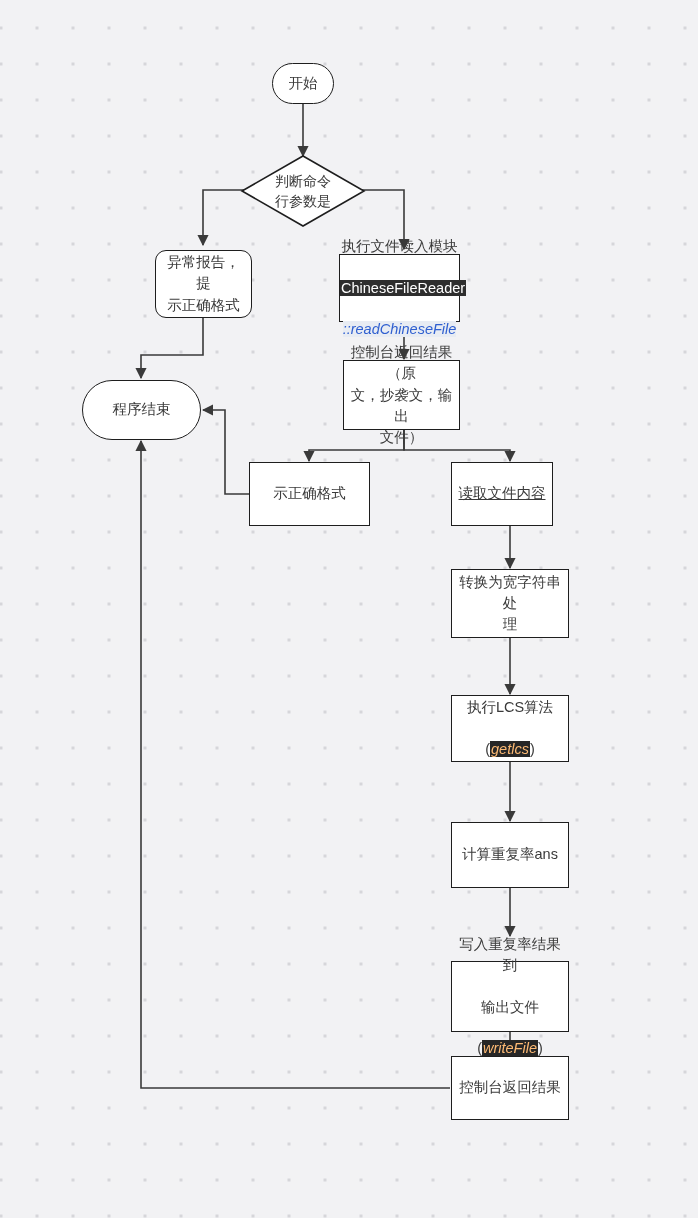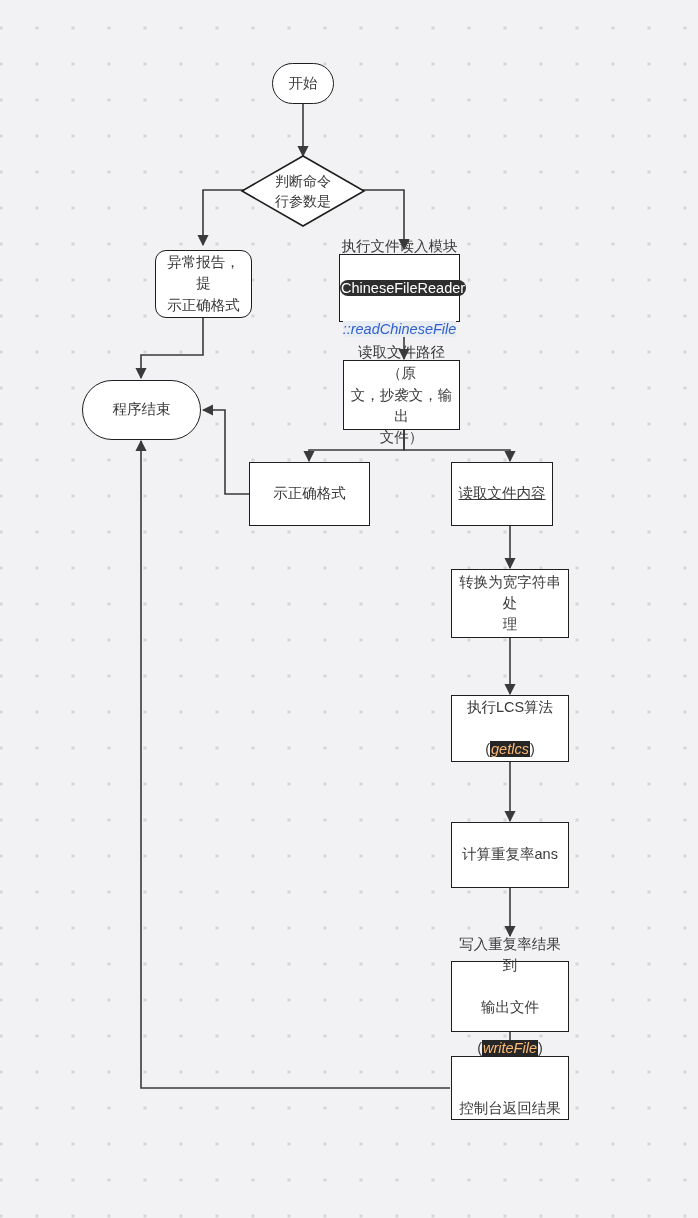--- a/index.html
+++ b/index.html
@@ -81,21 +81,20 @@
   }
   .code-line {
     display: block;
     font-size: 14.5px;
     line-height: 1.42;
   }
   .sel-dark {
     background: #2e2e2e;
     color: #ffffff;
     padding: 0 1px;
-    border-radius: 8px;
   }
   .sel-light {
     background: #e8ecf3;
     color: #2f5fd0;
     font-style: italic;
   }
   .code-blue-on-dark {
     background: #262626;
     color: #fdba74;
     font-style: italic;
@@ -171,21 +170,21 @@
       <span class="code-line"><span class="sel-dark">ChineseFileReader</span></span>
       <span class="code-line"><span class="sel-light">::readChineseFile</span></span>
     </span>
   </div>
 
   <div class="node terminal" style="left:82px; top:380px; width:119px; height:60px;">
     <span class="txt">程序结束</span>
   </div>
 
   <div class="node" style="left:343px; top:360px; width:117px; height:70px;">
-    <span class="txt">读取文件路径（原
+    <span class="txt">控制台返回结果（原
 文，抄袭文，输出
 文件）</span>
   </div>
 
   <div class="node" style="left:249px; top:462px; width:121px; height:64px;">
     <span class="txt">示正确格式</span>
   </div>
 
   <div class="node" style="left:451px; top:462px; width:102px; height:64px;text-decoration:underline;">
     <span class="txt">读取文件内容</span>
@@ -208,17 +207,17 @@
   </div>
 
   <div class="node" style="left:451px; top:937px; width:118px; height:71px;margin-top:24px;">
     <span class="txt">
       <span class="code-line">写入重复率结果到</span>
       <span class="code-line">输出文件</span>
       <span class="code-line"><span class="paren">(</span><span class="code-blue-on-dark">writeFile</span><span class="paren">)</span></span>
     </span>
   </div>
 
-  <div class="node" style="left:451px; top:1056px; width:118px; height:64px;align-items:flex-end;">
+  <div class="node" style="left:451px; top:1056px; width:118px; height:64px;">
     <span class="txt">控制台返回结果</span>
   </div>
 
 </div>
 
 </body></html>

